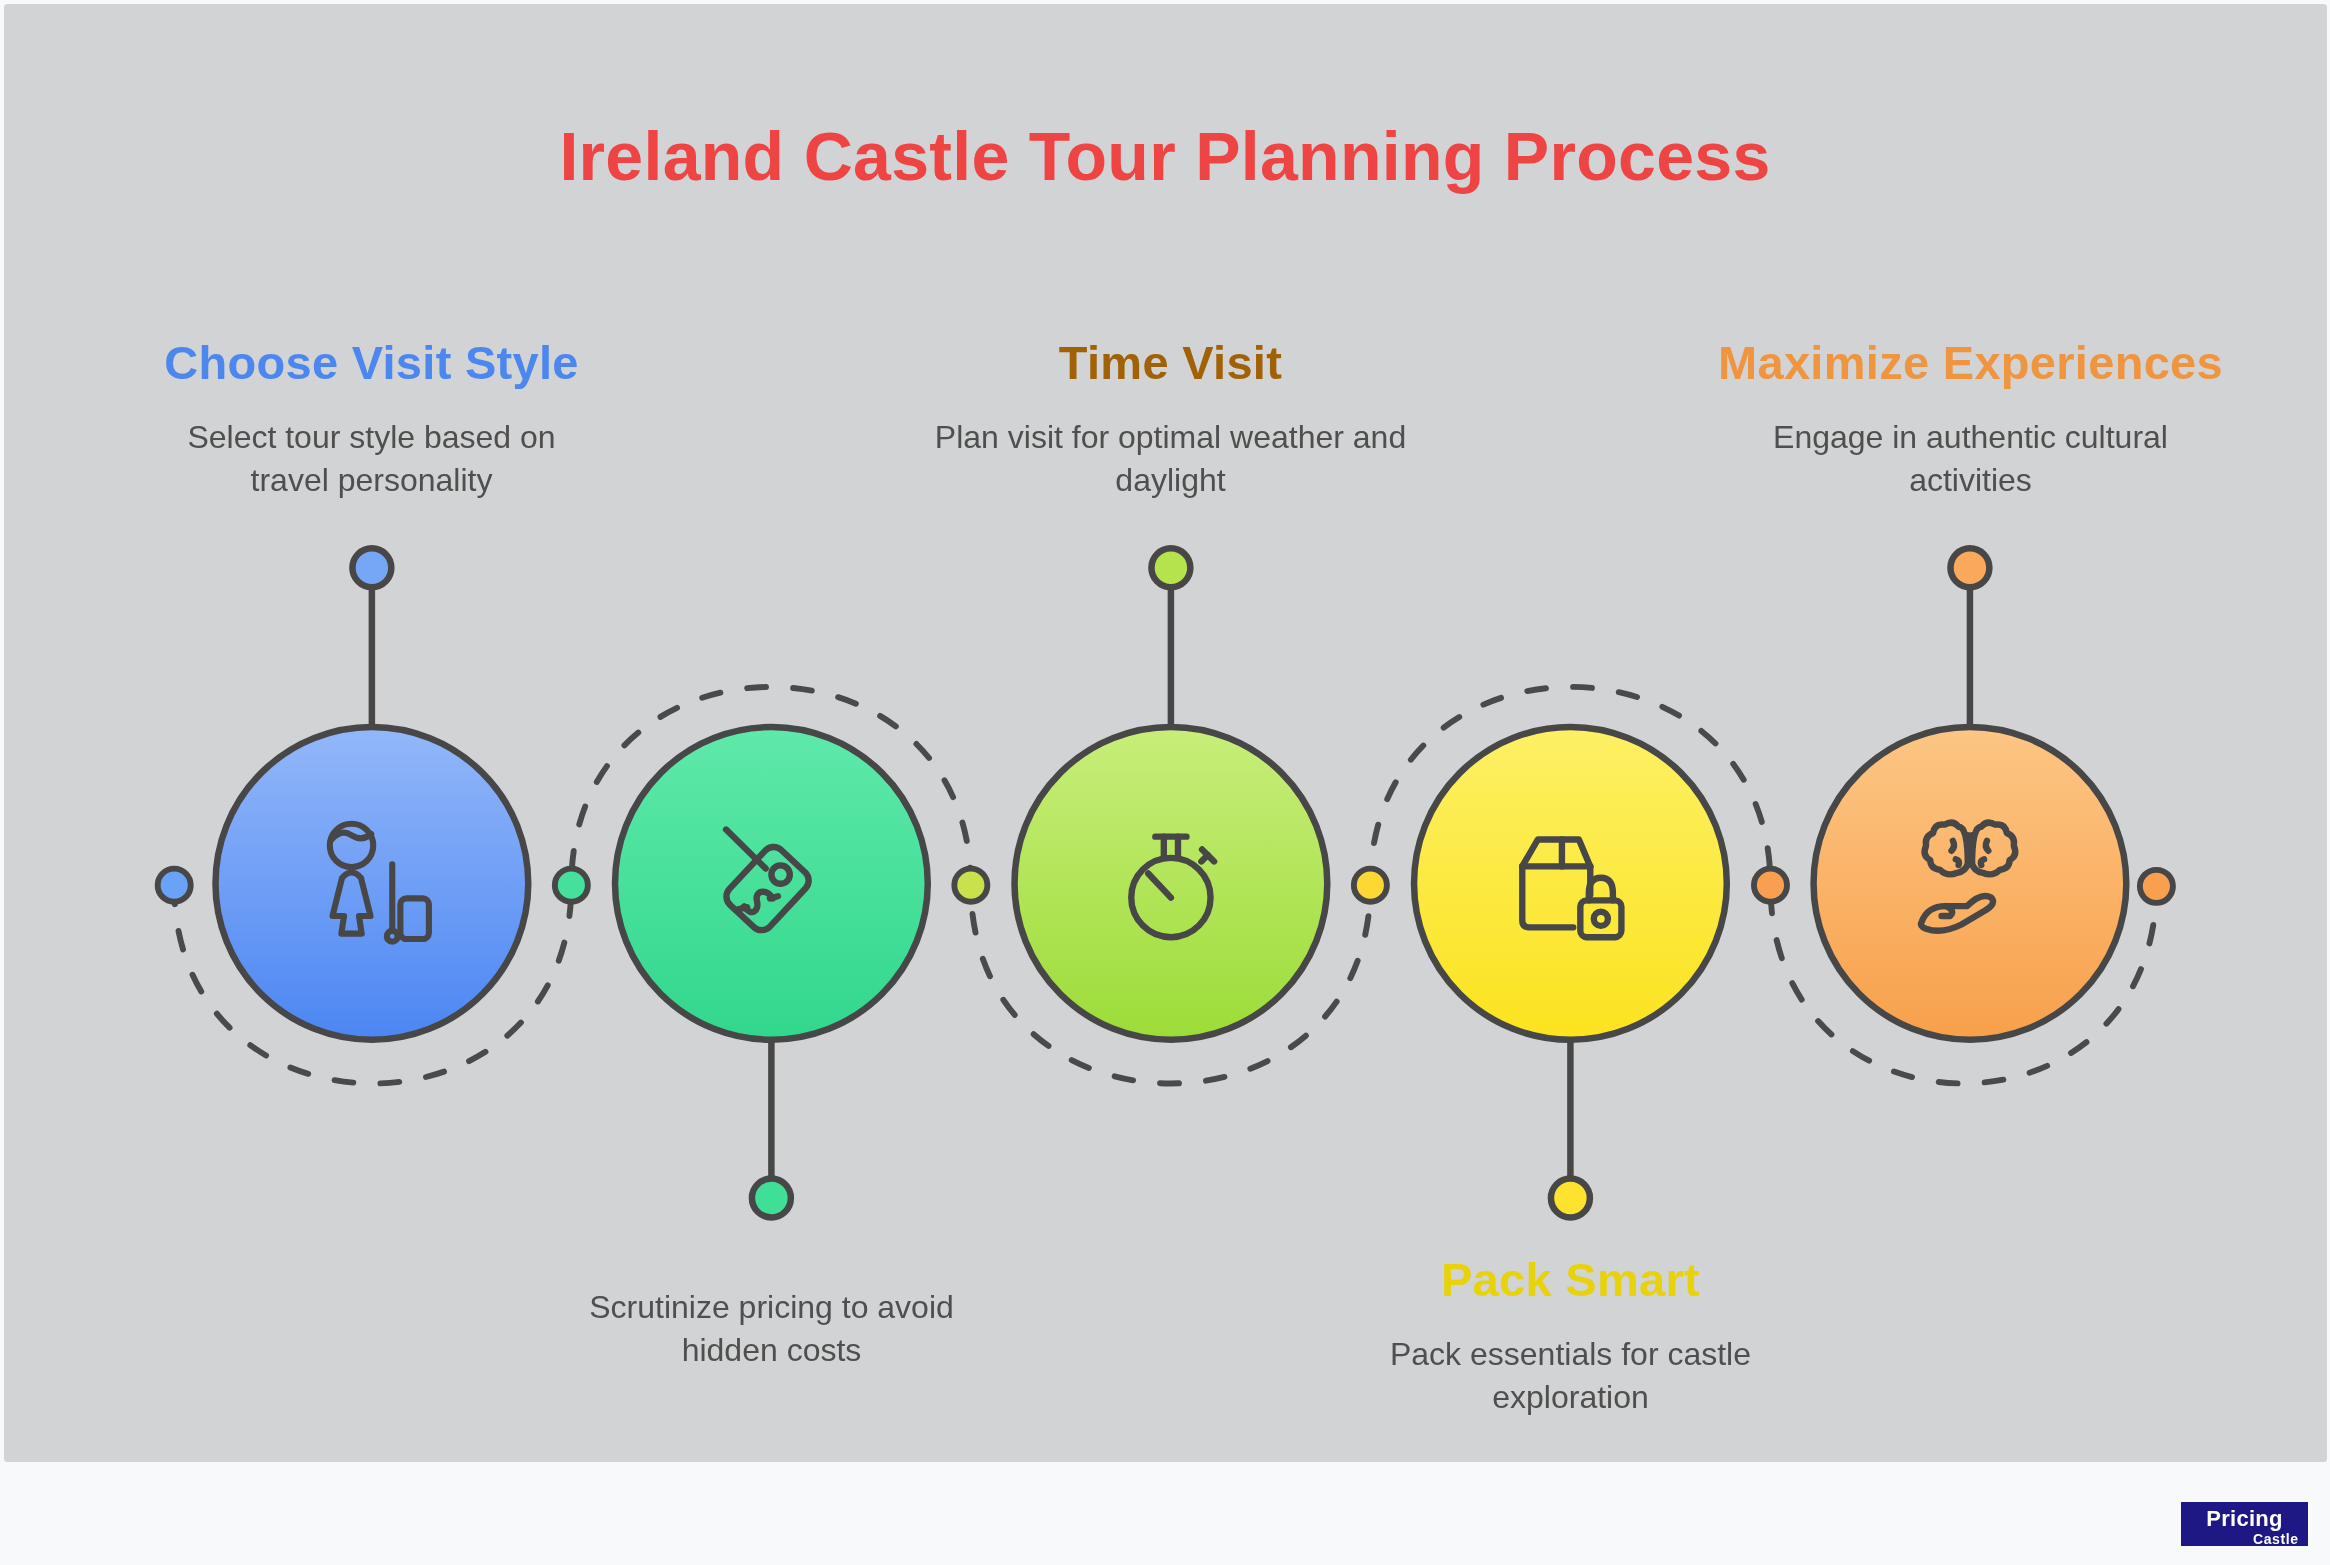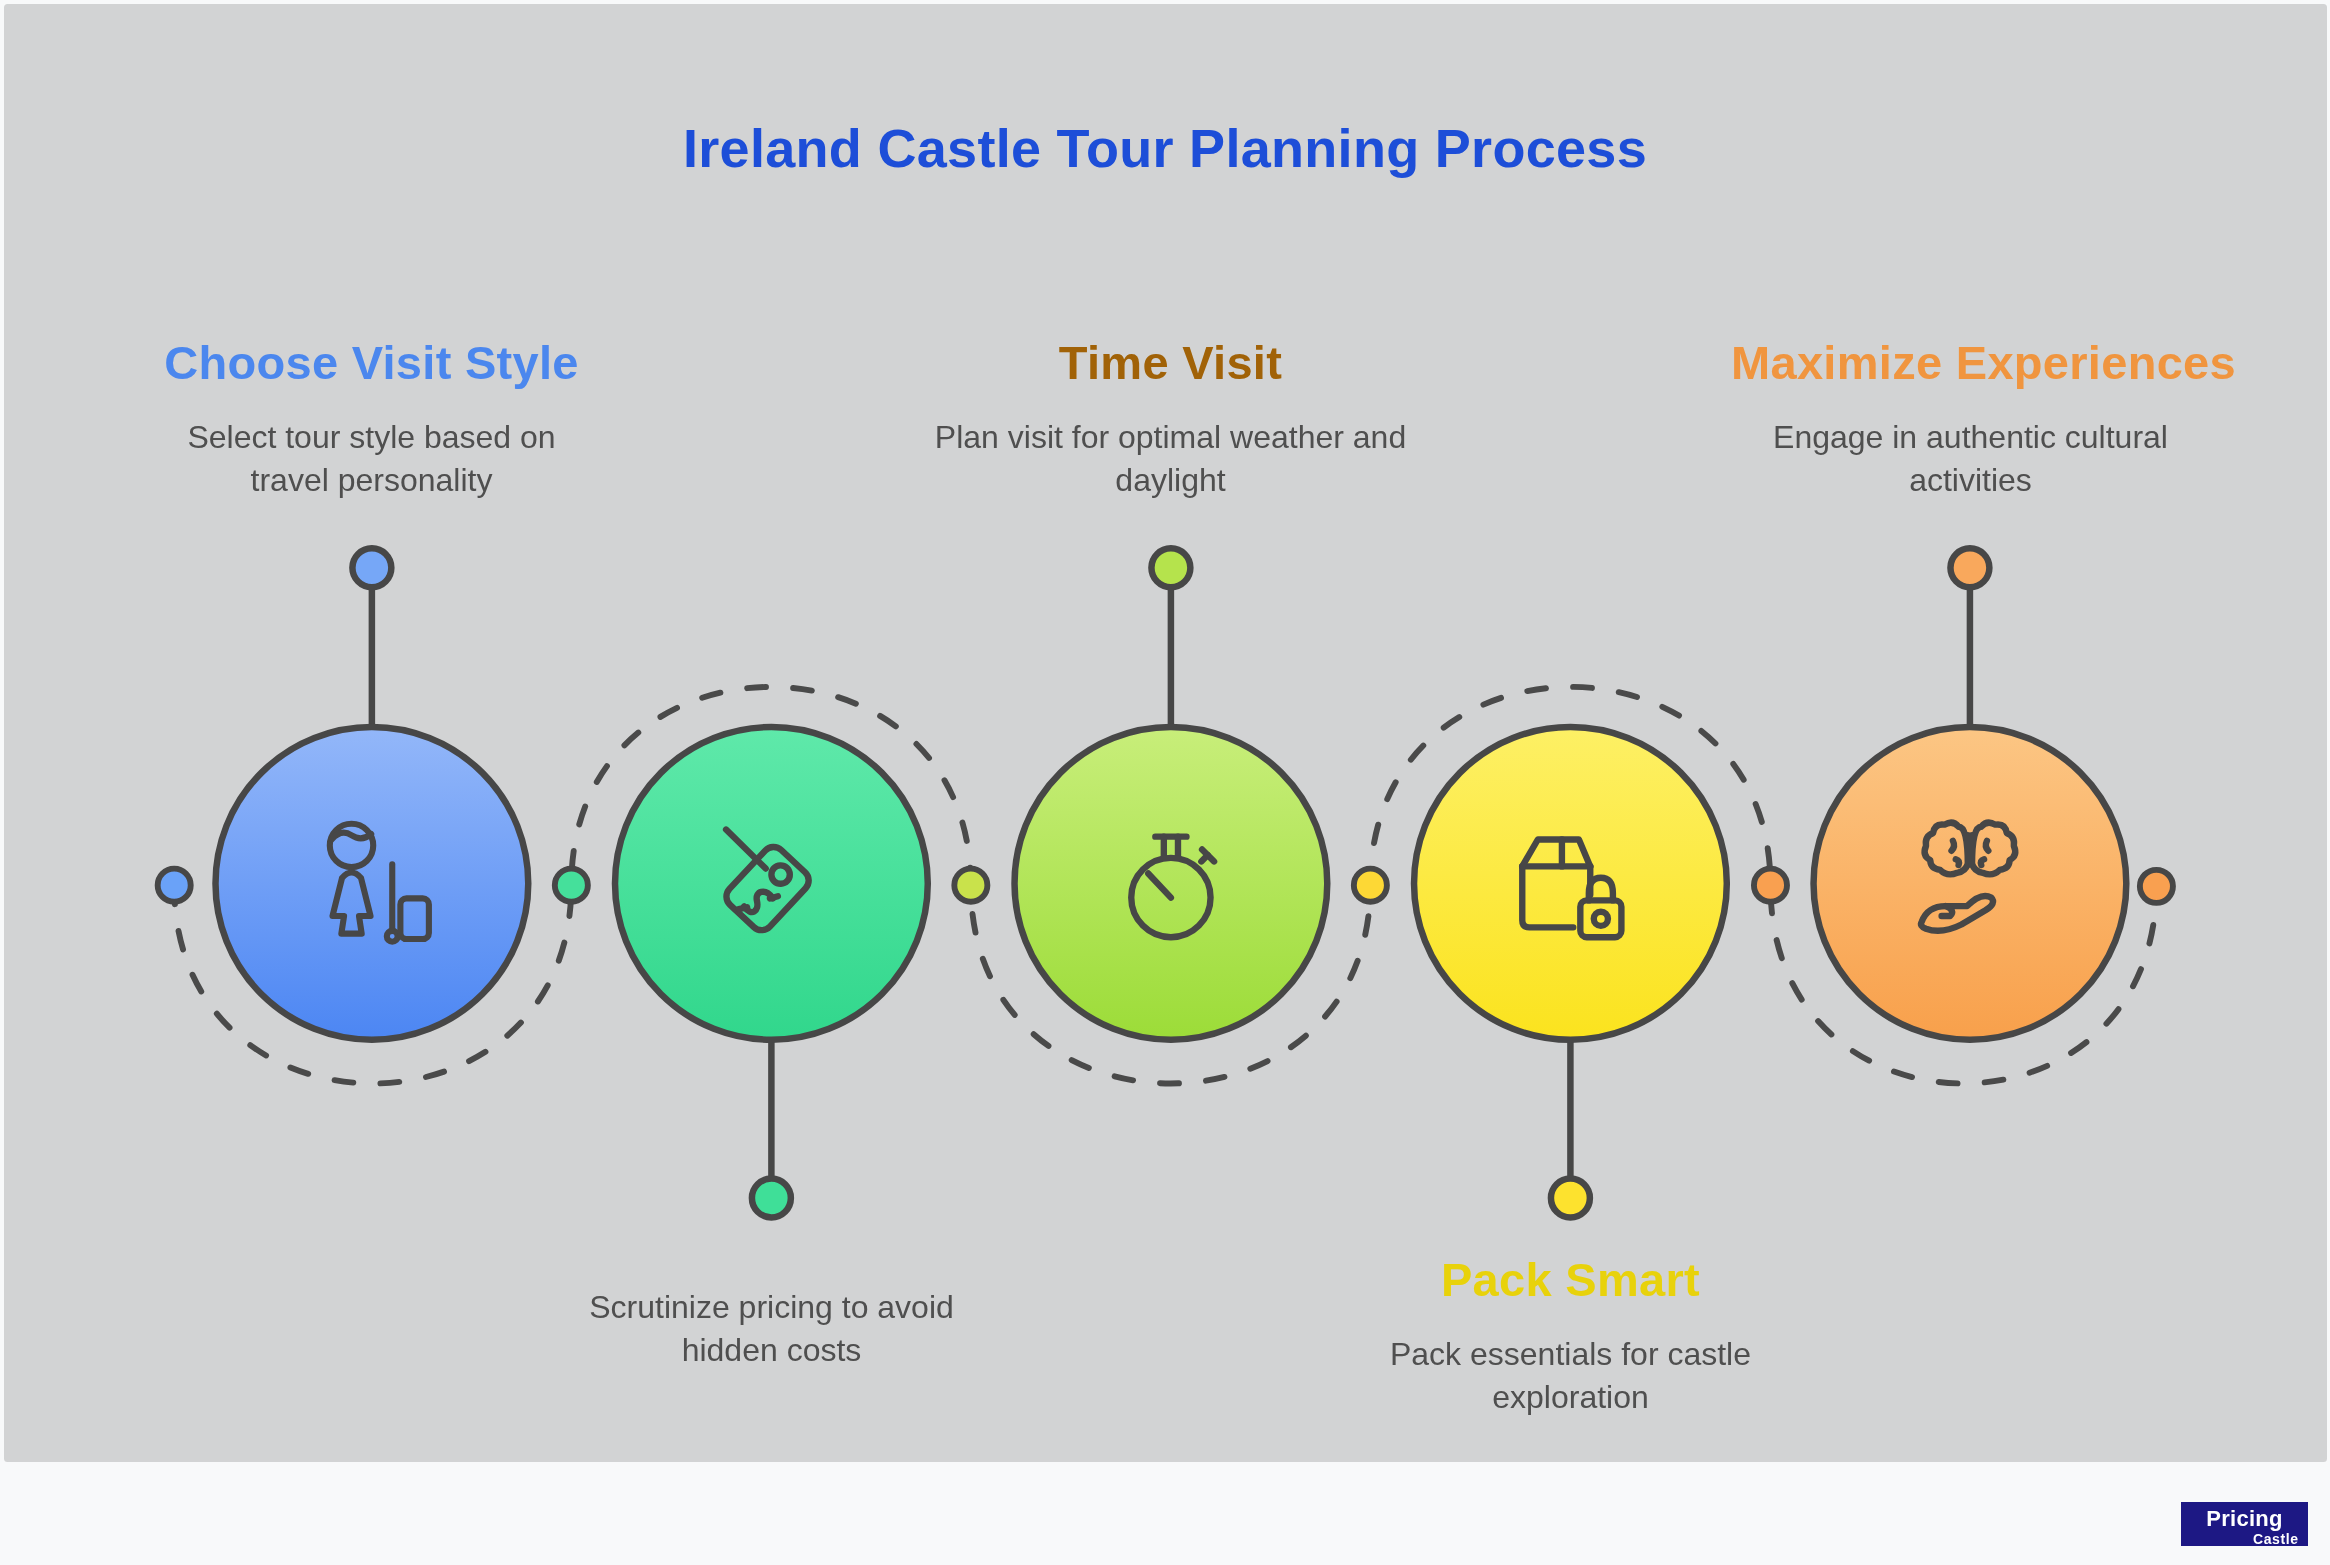--- a/index.html
+++ b/index.html
@@ -6,34 +6,34 @@
   .canvas{
     position:relative;width:2330px;height:1565px;background:#F8F9FA;
     font-family:"Liberation Sans", sans-serif;overflow:hidden;
   }
   .panel{
     position:absolute;left:3.5px;top:3.5px;width:2323px;height:1458px;
     background:#D2D3D4;border-radius:3.5px;
   }
   .page-title{
     position:absolute;left:0;top:117px;width:2330px;margin:0;
-    text-align:center;font-size:54px;font-weight:bold;color:#1d4ed8;
+    text-align:center;font-size:68px;font-weight:bold;color:#ef4444;
     letter-spacing:0.3px;
   }
   .diagram{position:absolute;left:0;top:0;}
   .step{position:absolute;width:531px;text-align:center;}
   .step h2{margin:0;font-size:47px;line-height:1;font-weight:bold;letter-spacing:0.3px;}
   .step p{margin:30px auto 0;font-size:32px;line-height:1.35;color:#4F4F4F;}
   .step.top{top:339px;}
   .step.bottom{top:1256px;}
   .step-1{left:106px;}  .step-1 h2{color:#4B87EE;}
   .step-2{left:506px;}  .step-2 h2{color:#3CD78E;}
   .step-3{left:905px;} .step-3 h2{color:#a16207;}
   .step-4{left:1305px;} .step-4 h2{color:#E8D20B;}
-  .step-5{left:1705px;} .step-5 h2{color:#F0953F;text-align:right;}
+  .step-5{left:1705px;} .step-5 h2{color:#F0953F;}
   .step-1 p{max-width:449px;}
   .step-2 p{max-width:449px;}
   .step-3 p{max-width:502px;}
   .step-4 p{max-width:443px;}
   .step-5 p{max-width:478px;}
   .logo{
     position:absolute;left:2181px;top:1502px;width:127px;height:44px;
     background:#1D1884;color:#FFFFFF;box-sizing:border-box;padding:5.9px 9.4px 4.7px 9.4px;
   }
   .logo .brand{display:block;font-size:22px;font-weight:bold;line-height:1;text-align:center;letter-spacing:0.3px;}

